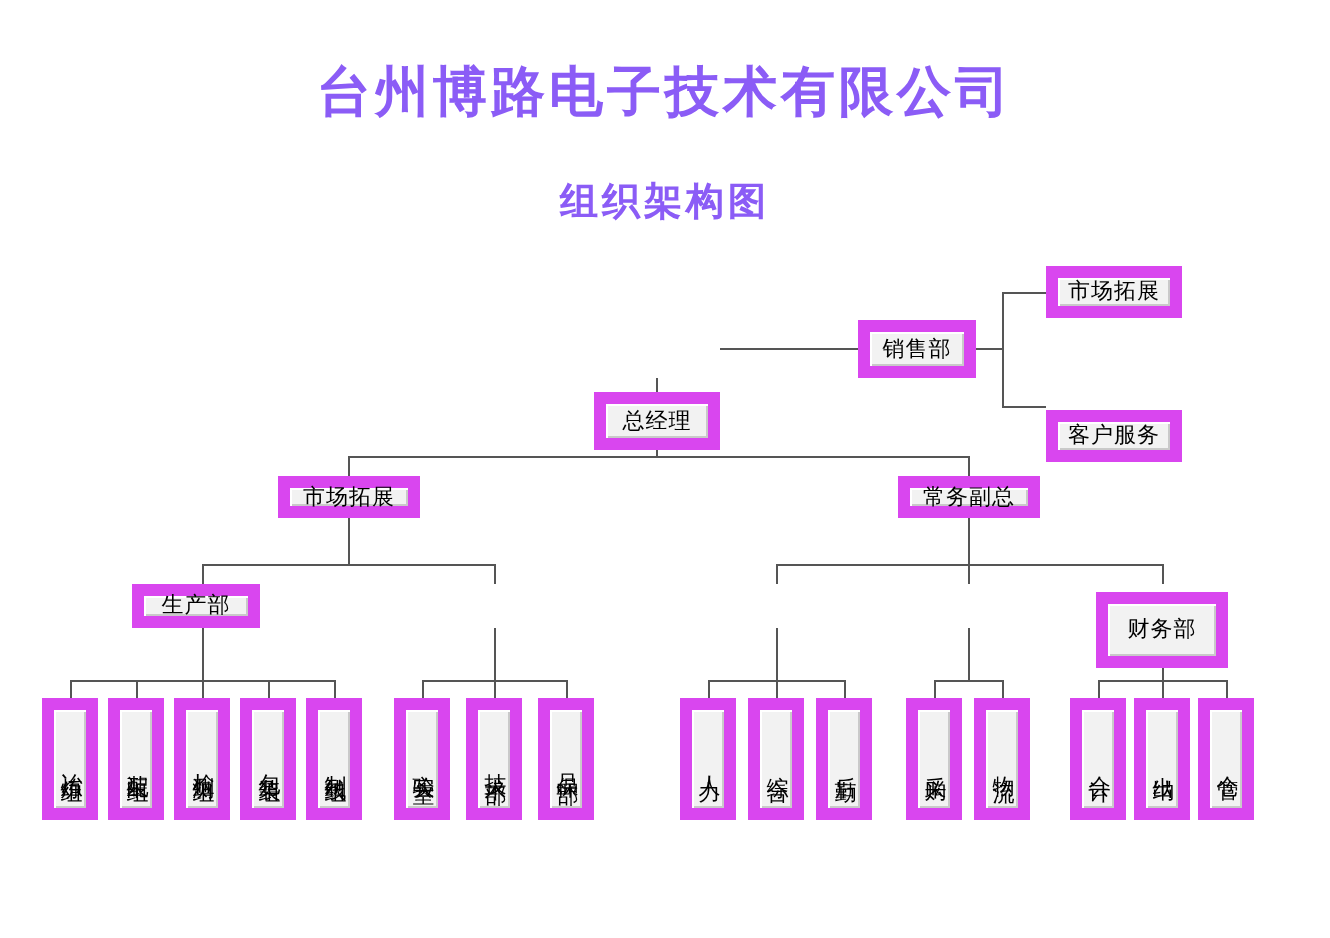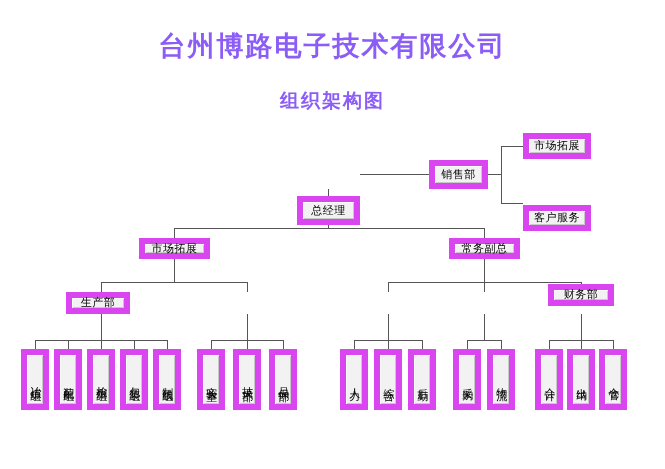--- a/index.html
+++ b/index.html
@@ -140,21 +140,21 @@
   <div class="box horiz" style="left:297px; top:160px; width:63px; height:29px;margin-top:36px;">总经理</div>
 
   <div class="box horiz" style="left:429px; top:160px; width:59px; height:29px;">销售部</div>
   <div class="box horiz" style="left:523px; top:133px; width:68px; height:26px;">市场拓展</div>
   <div class="box horiz" style="left:523px; top:190px; width:68px; height:26px;margin-top:15px;">客户服务</div>
 
   <div class="box horiz" style="left:139px; top:238px; width:71px; height:21px;">市场拓展</div>
   <div class="box horiz" style="left:449px; top:238px; width:71px; height:21px;">常务副总</div>
 
   <div class="box horiz" style="left:66px; top:292px; width:64px; height:22px;">生产部</div>
-  <div class="box horiz" style="left:548px; top:284px; width:66px; height:22px;text-align:right;">财务部</div>
+  <div class="box horiz" style="left:548px; top:296px; width:66px; height:38px;text-align:right;">财务部</div>
 
   <div class="box vert" style="left:21px; top:349px; width:28px; height:61px;">冶炼组</div>
   <div class="box vert" style="left:54px; top:349px; width:28px; height:61px;">装配组</div>
   <div class="box vert" style="left:87px; top:349px; width:28px; height:61px;">检测组</div>
   <div class="box vert" style="left:120px; top:349px; width:28px; height:61px;">包装组</div>
   <div class="box vert" style="left:153px; top:349px; width:28px; height:61px;">制线组</div>
 
   <div class="box vert" style="left:197px; top:349px; width:28px; height:61px;">实验室</div>
   <div class="box vert" style="left:233px; top:349px; width:28px; height:61px;">技术部</div>
   <div class="box vert" style="left:269px; top:349px; width:28px; height:61px;">品保部</div>

